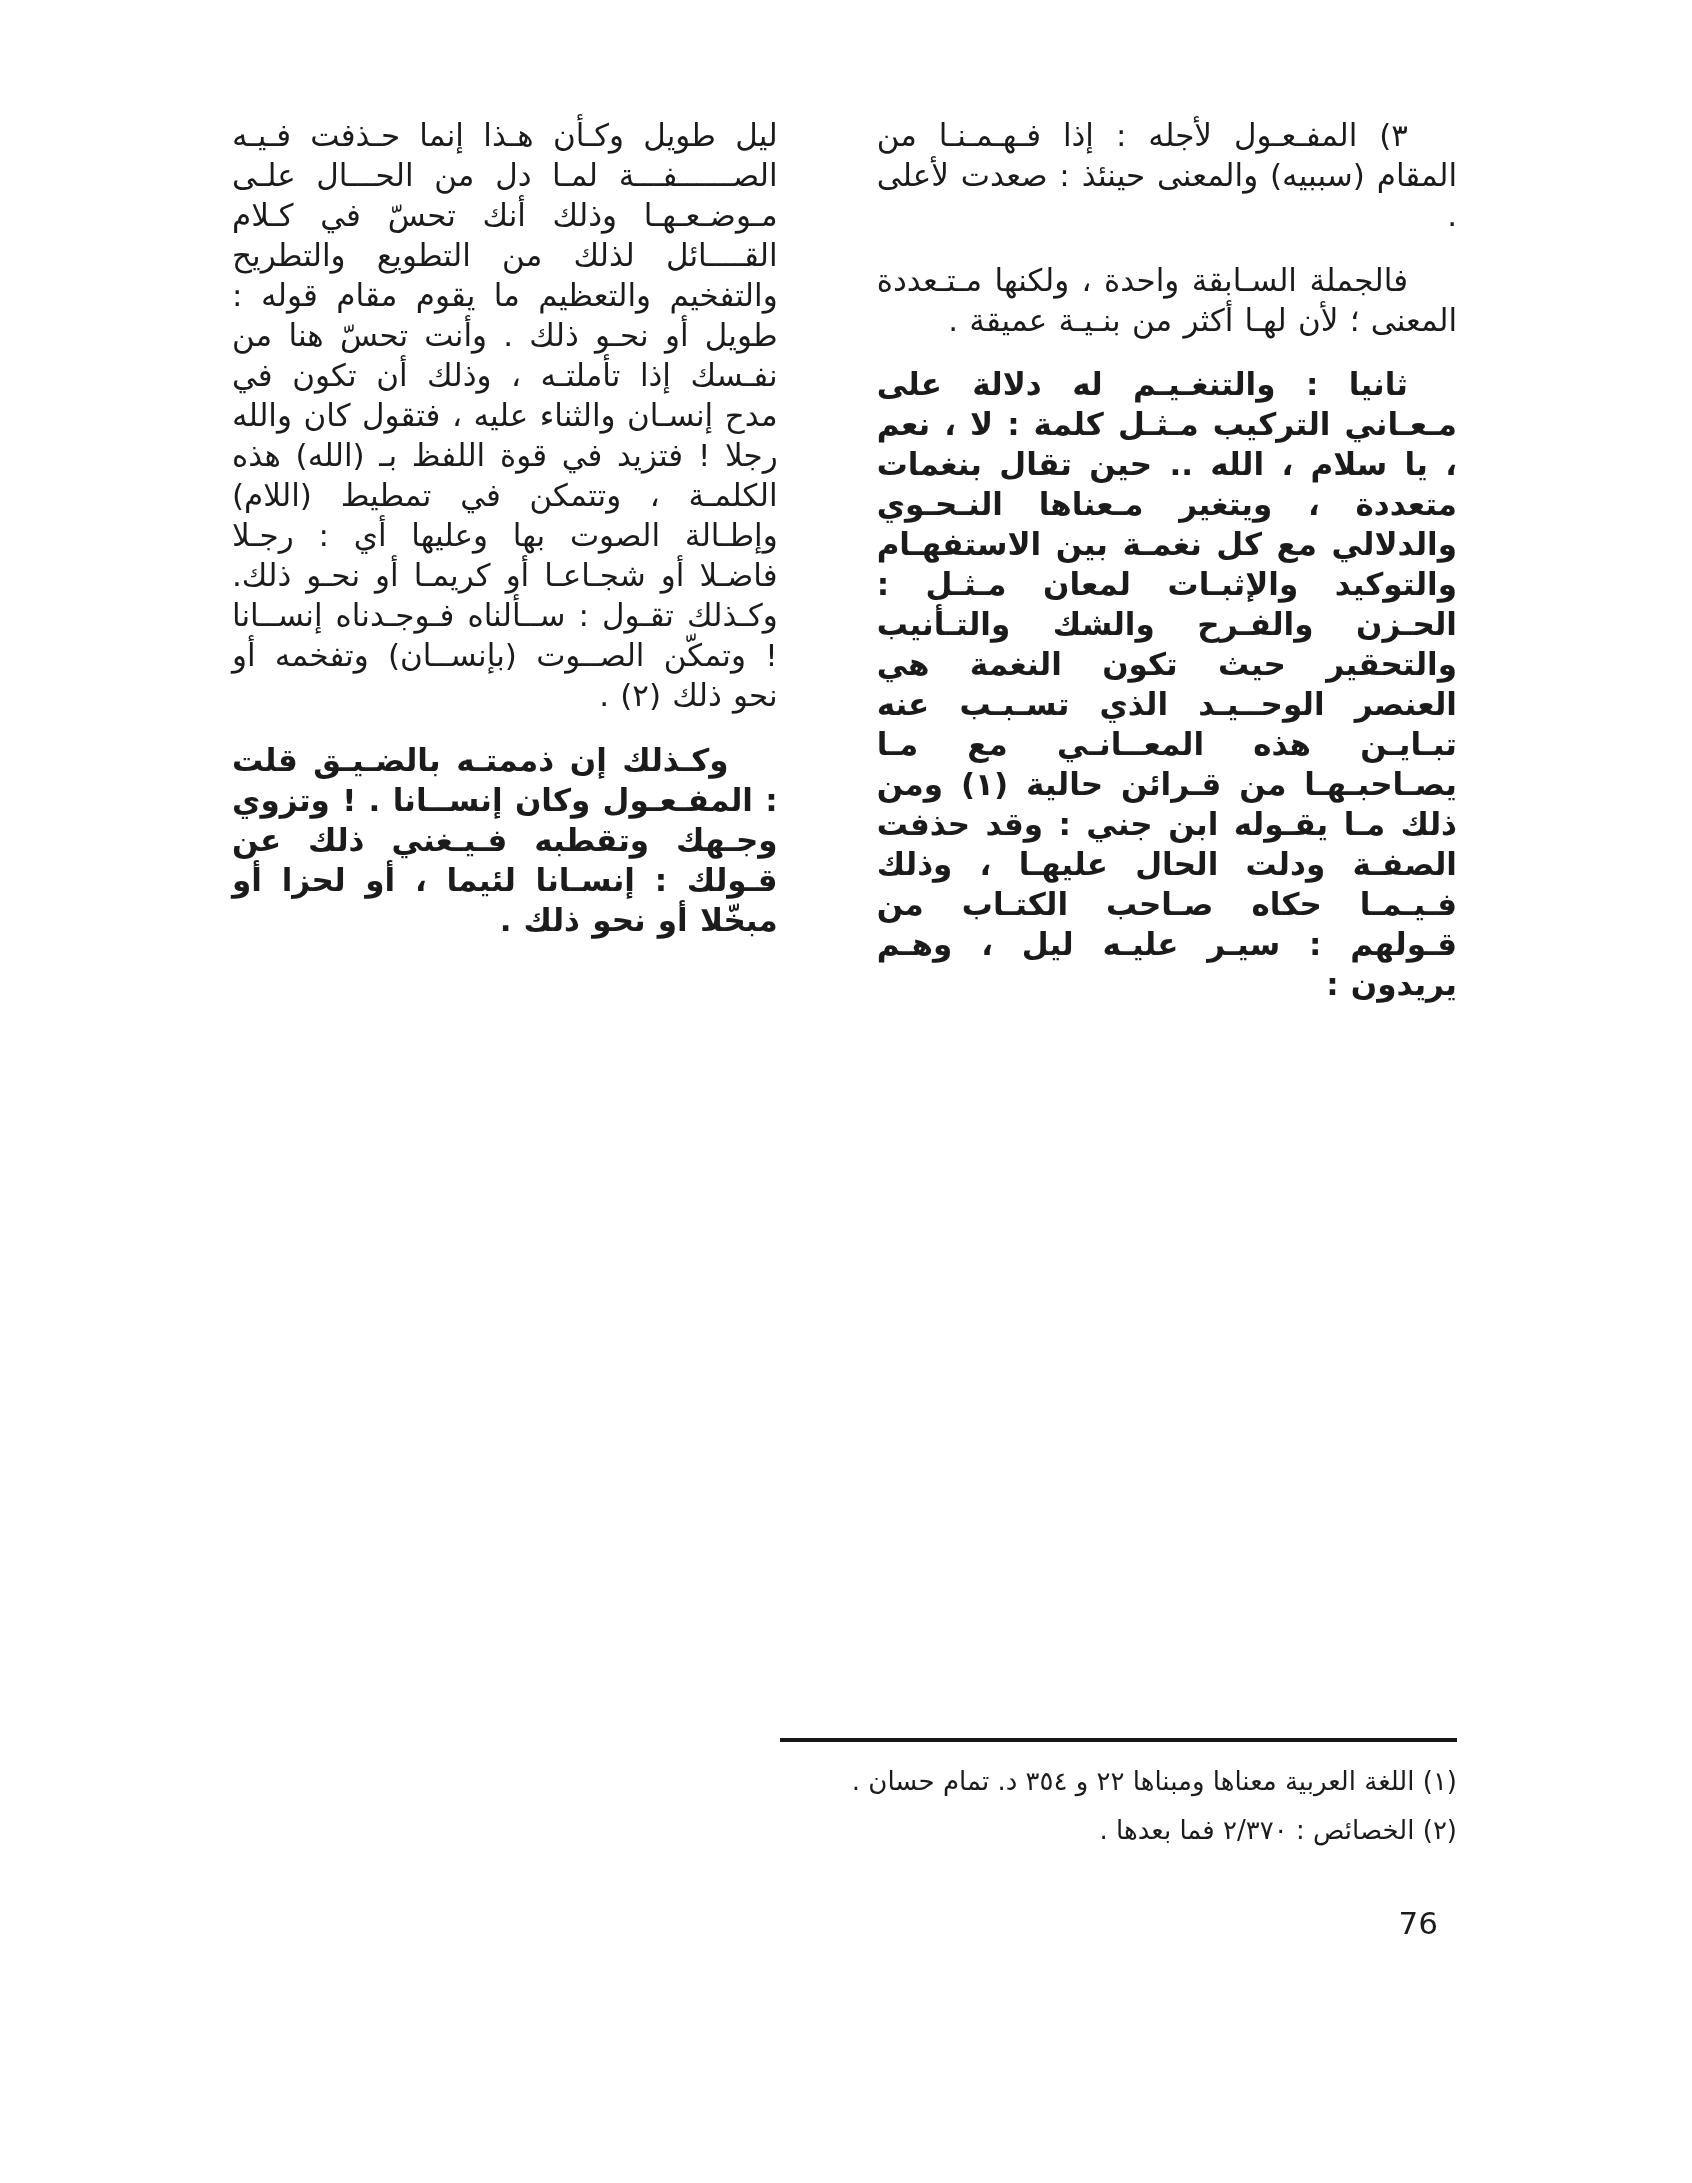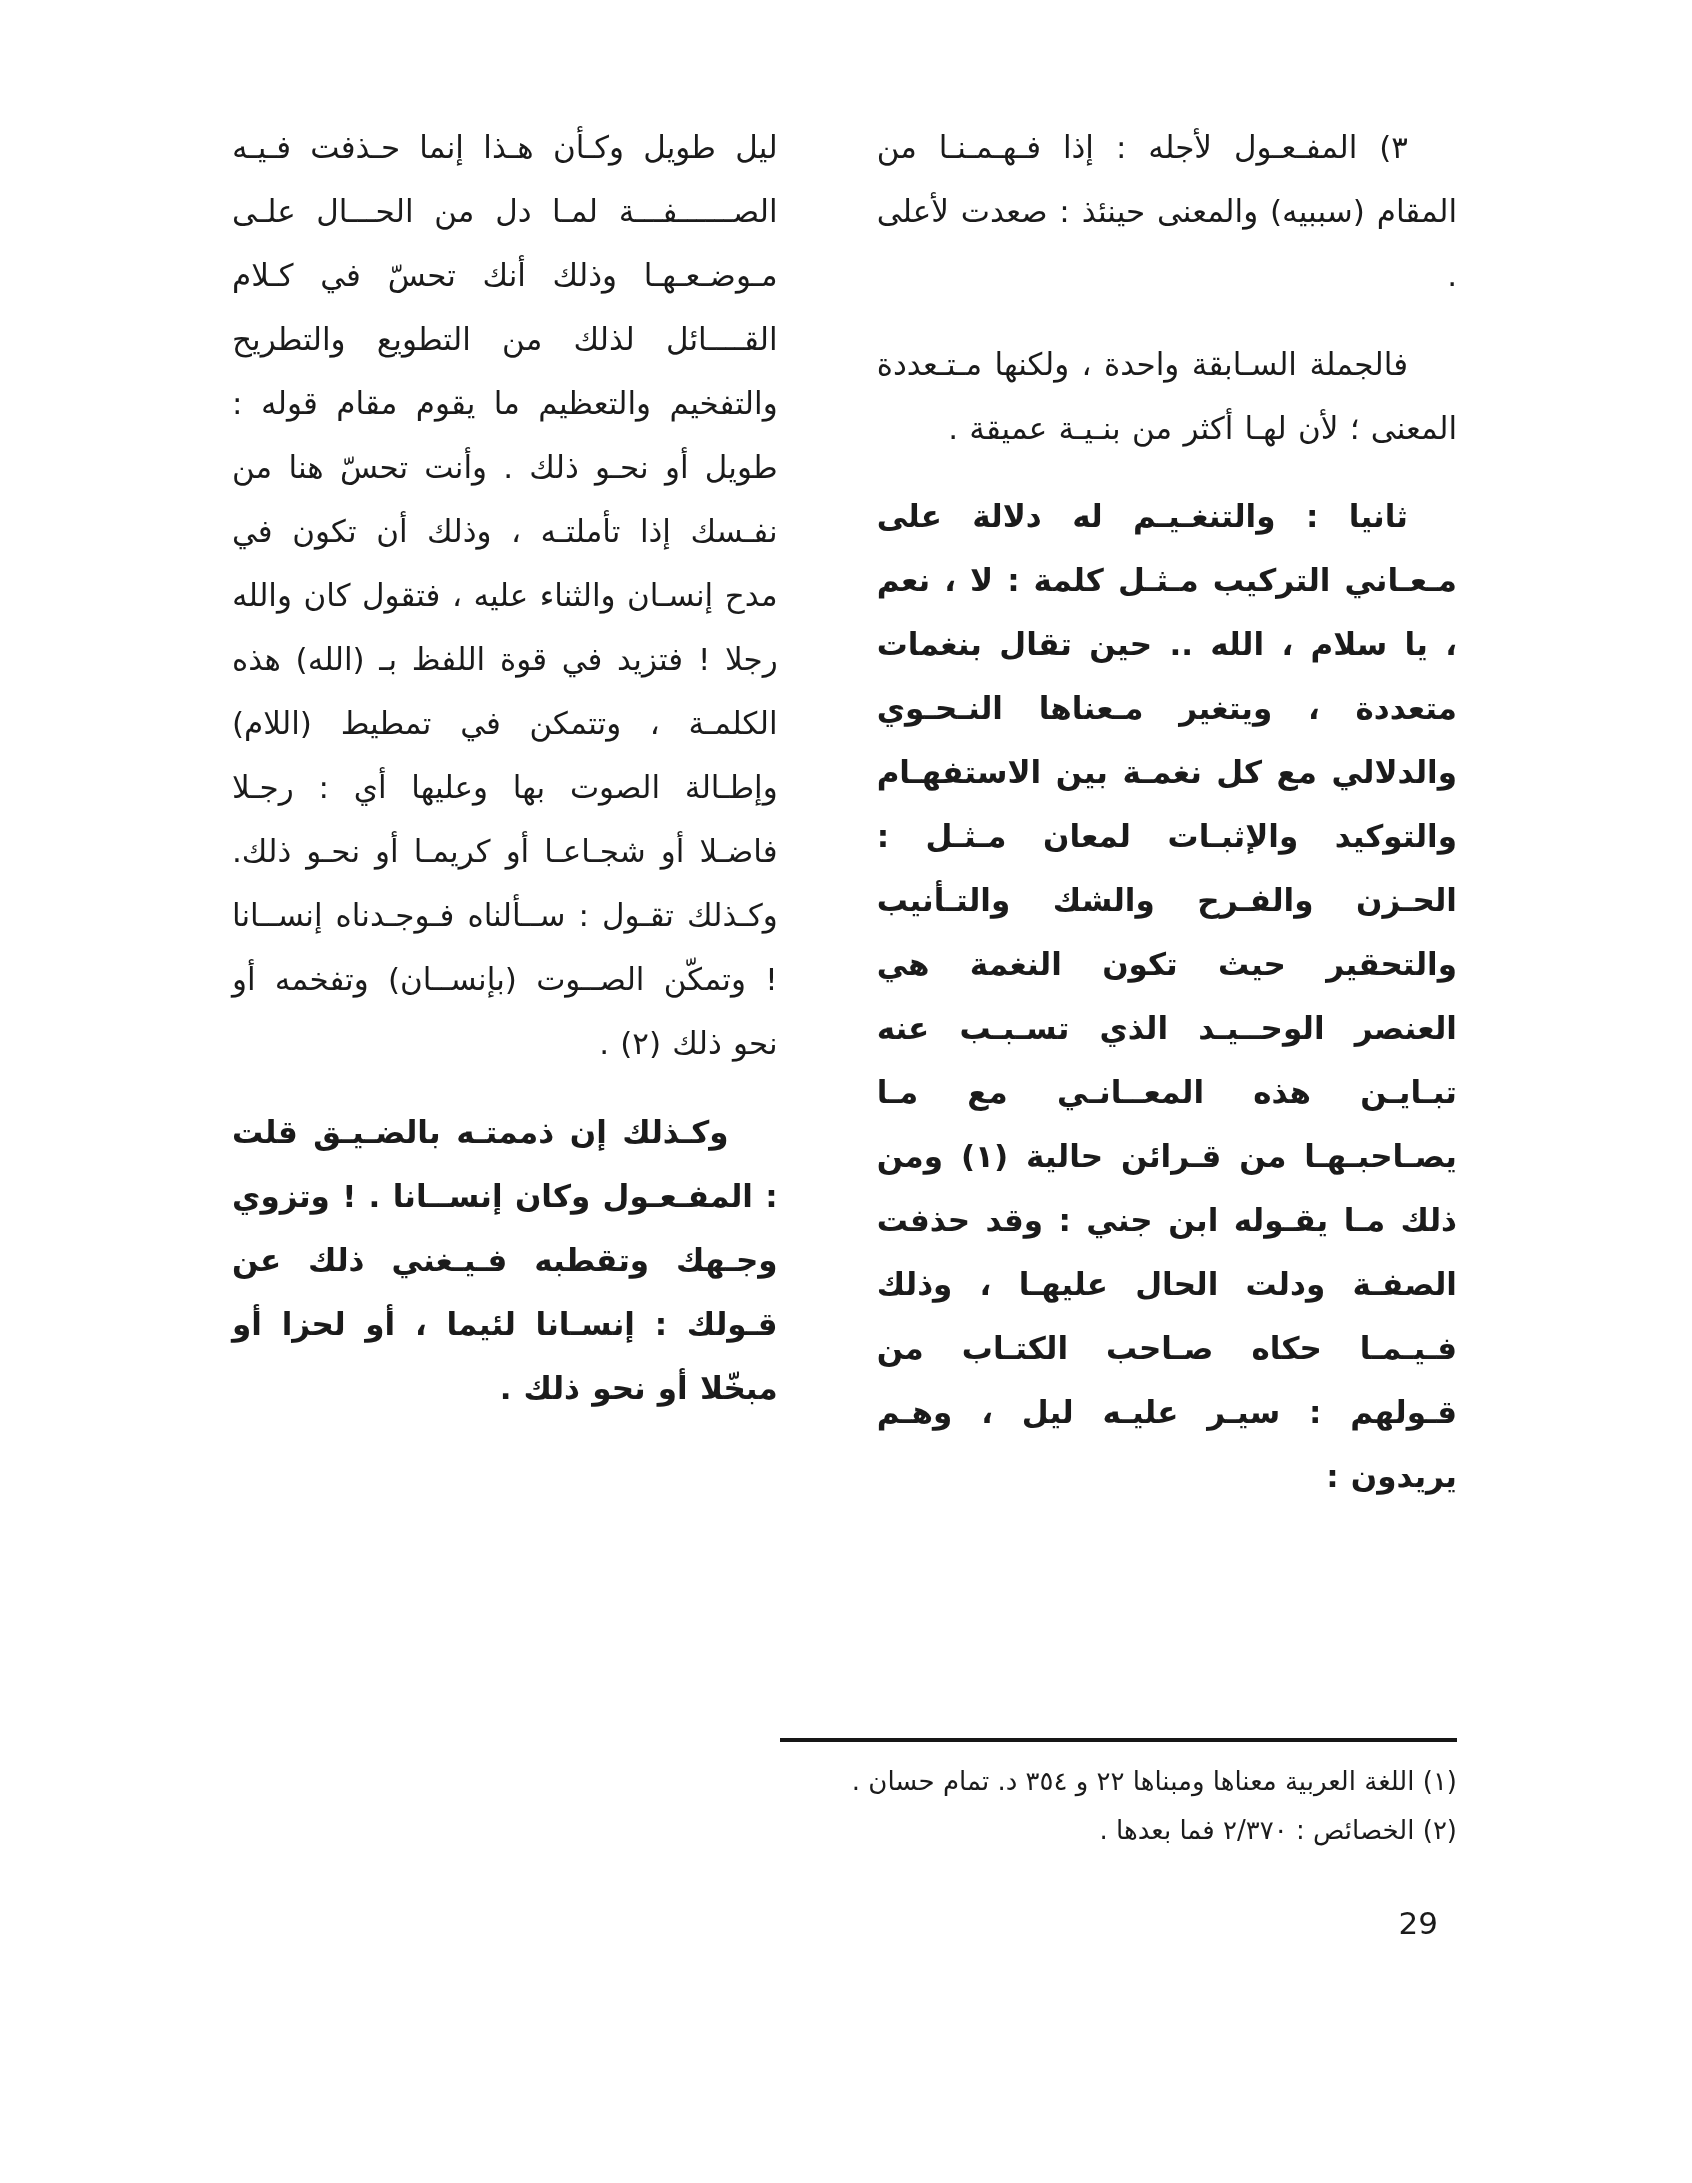--- a/index.html
+++ b/index.html
@@ -28,21 +28,21 @@
     align-items: flex-start;
   }
   .col {
     direction: rtl;
   }
   .col-right { width: 585px; margin-left: 12px; }
   .col-left  { width: 550px; }
   .para {
     margin: 0 0 24.6px 0;
     font-size: 31px;
-    line-height: 64px;
+    line-height: 40px;
     text-align: justify;
     text-justify: inter-word;
     word-spacing: 1.4px;
     letter-spacing: 0px;
   }
   .para.indent { text-indent: 49px; }
   .para:last-child { margin-bottom: 0; font-weight: bold; }
   .footnote-area {
     position: absolute;
     top: 1738px;
@@ -88,16 +88,16 @@
     </div>
 
   </div>
 
   <div class="footnote-area">
     <div class="footnote-rule"></div>
     <p class="footnote">(١) اللغة العربية معناها ومبناها ٢٢ و ٣٥٤ د. تمام حسان .</p>
     <p class="footnote">(٢) الخصائص : ٢/٣٧٠ فما بعدها .</p>
   </div>
 
-  <div class="page-number">29</div>
+  <div class="page-number">76</div>
 
 </div>
 
 
 </body></html>

